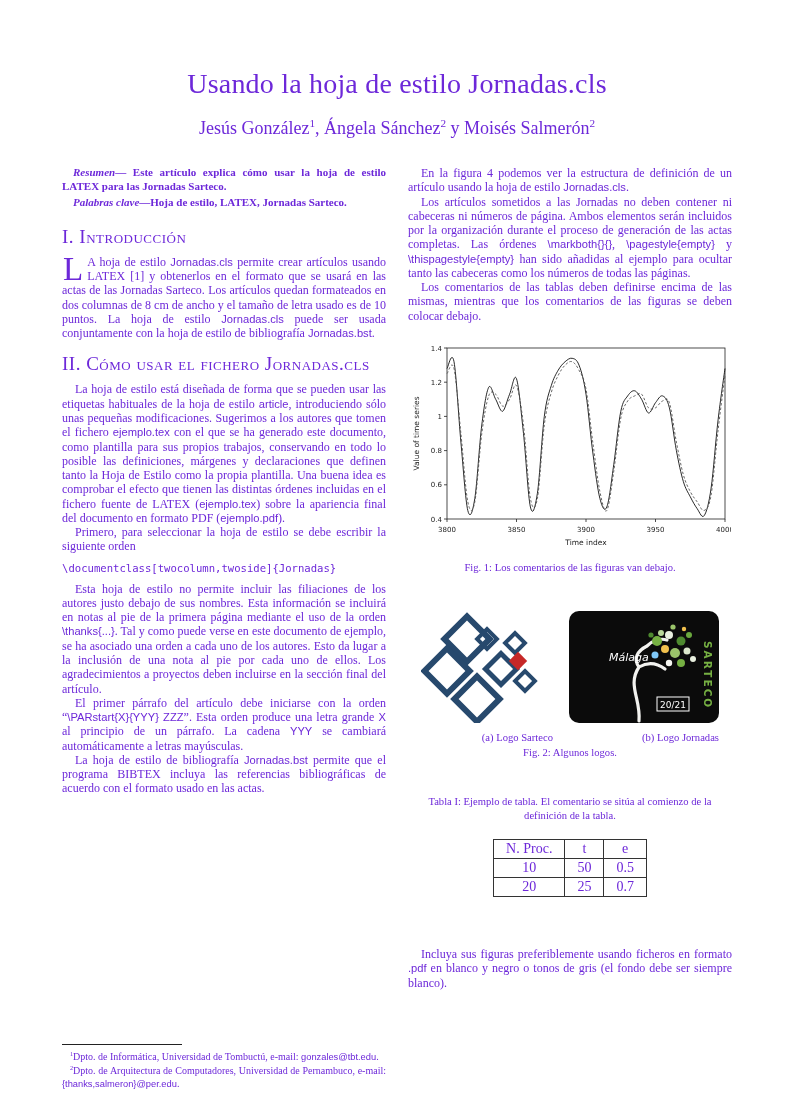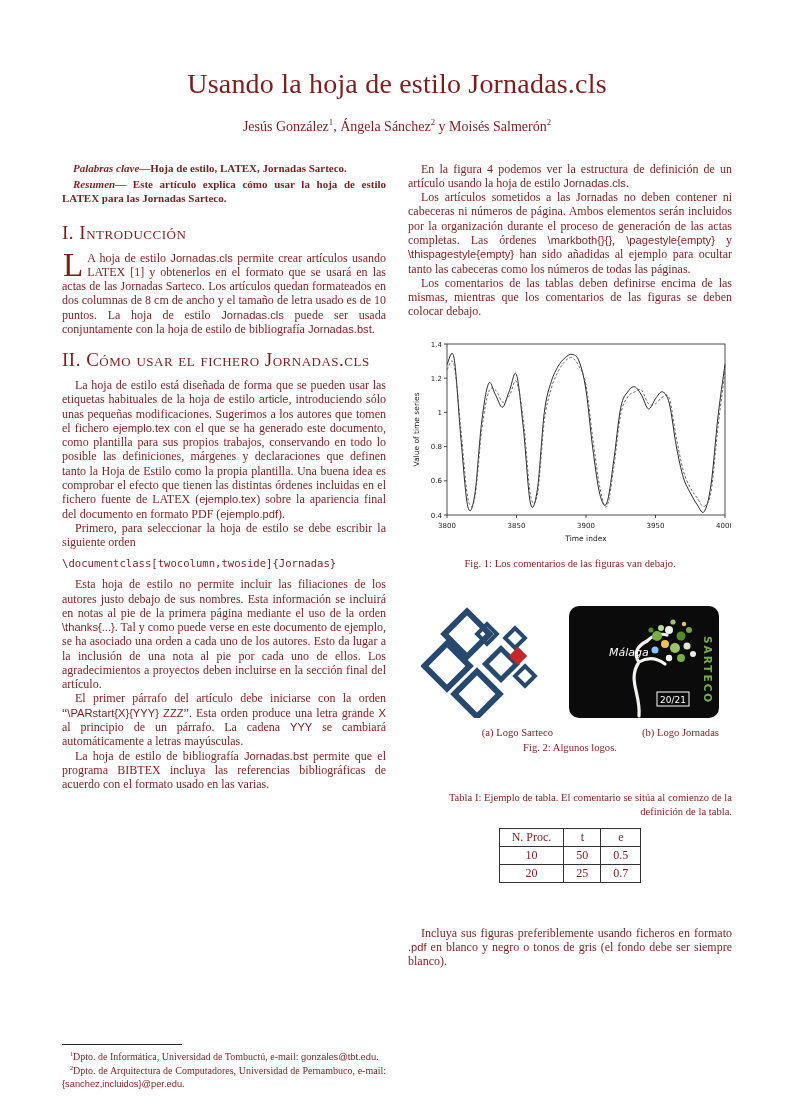--- a/index.html
+++ b/index.html
@@ -1,24 +1,24 @@
 <!DOCTYPE html>
 <html lang="es"><head>
 <meta charset="utf-8">
 <style>
   * { margin:0; padding:0; box-sizing:border-box; }
   html,body { background:#ffffff; }
   .page {
-    width:794px; height:1115px; background:#fff; color:#7f1d1d;
+    width:794px; height:1115px; background:#fff; color:#6d28d9;
     font-family:"Liberation Serif", serif;
     padding:68px 62px 24px 62px;
     display:flex; flex-direction:column; overflow:hidden; margin:0 auto;
   }
   .title { font-size:28px; font-weight:normal; text-align:center; letter-spacing:0.2px; }
-  .authors { text-align:center; font-size:14px; margin-top:17px; }
+  .authors { text-align:center; font-size:18px; margin-top:17px; }
   .columns { display:flex; gap:22px; margin-top:27px; flex:1; overflow:hidden; }
   .col { width:324px; display:flex; flex-direction:column; }
   .body { font-size:12px; line-height:1.19; text-align:justify; hyphens:auto; }
   .indent { text-indent:13px; }
   .abstract { font-size:11px; line-height:1.24; font-weight:bold; text-align:justify; text-indent:11px; margin-bottom:3px; }
   .sec { font-size:19px; font-weight:normal; font-variant:small-caps; text-align:left; letter-spacing:0.5px; margin:13px 0 7px 0; }
   .dropcap { float:left; font-size:33px; line-height:25px; padding:2px 4px 0 1px; }
   .code { font-family:"DejaVu Sans Mono", monospace; font-size:10.6px; margin:8px 0 8px 0; white-space:pre; }
   .seg-n {}
   .seg-i { font-style:italic; }
@@ -30,55 +30,55 @@
   .fn { font-size:10px; line-height:1.26; text-align:justify; text-indent:8px; }
   .fig { text-align:center; }
   .fig1 { margin:18px 0 6px 0; }
   .caption { font-size:10.6px; line-height:1.3; margin-top:8px; }
   .fig2 { margin:30px 0 14px 0; }
   .subfigs { display:flex; gap:16px; justify-content:center; align-items:flex-end; }
   .subfig { text-align:center; }
   .subcap { font-size:10.6px; margin-top:5px;text-align:right; }
   .fig2 .caption { margin-top:3px; }
   .tablewrap { margin-top:22px; }
-  .tcap { font-size:10.6px; line-height:1.3; text-align:right; margin-bottom:8px; }
-  .datatable { margin:9px auto; border-collapse:collapse; font-size:12px; }
+  .tcap { font-size:10.6px; line-height:1.3; text-align:center; margin-bottom:8px; }
+  .datatable { margin:16px auto; border-collapse:collapse; font-size:14px; }
   .datatable th, .datatable td { border:1px solid #333; padding:1px 12px; text-align:center; font-weight:normal; }
   .after-table { margin-top:34px; }
   svg text { font-family:"DejaVu Sans", sans-serif; }
 </style>
 </head>
 <body>
 
 <div class="page">
 
   <h1 class="title">Usando la hoja de estilo Jornadas.cls</h1>
   <div class="authors"><span class="seg-n">Jesús González</span><span class="seg-sup">1</span><span class="seg-n">, Ángela Sánchez</span><span class="seg-sup">2</span><span class="seg-n"> y Moisés Salmerón</span><span class="seg-sup">2</span></div>
 
   <div class="columns">
 
     <div class="col">
+      <p class="abstract"><span class="seg-i">Resumen</span><span class="seg-b">— Este artículo explica cómo usar la hoja de estilo LATEX para las Jornadas Sarteco.</span></p>
       <p class="abstract"><span class="seg-i">Palabras clave</span><span class="seg-b">—Hoja de estilo, LATEX, Jornadas Sarteco.</span></p>
-      <p class="abstract"><span class="seg-i">Resumen</span><span class="seg-b">— Este artículo explica cómo usar la hoja de estilo LATEX para las Jornadas Sarteco.</span></p>
 
       <h2 class="sec">I. Introducción</h2>
       <p class="body"><span class="dropcap">L</span><span><span class="seg-n">A hoja de estilo </span><span class="seg-c">Jornadas.cls</span><span class="seg-n"> permite crear artículos usando LATEX [1] y obtenerlos en el formato que se usará en las actas de las Jornadas Sarteco. Los artículos quedan formateados en dos columnas de 8 cm de ancho y el tamaño de letra usado es de 10 puntos. La hoja de estilo </span><span class="seg-c">Jornadas.cls</span><span class="seg-n"> puede ser usada conjuntamente con la hoja de estilo de bibliografía </span><span class="seg-c">Jornadas.bst</span><span class="seg-n">.</span></span></p>
 
       <h2 class="sec">II. Cómo usar el fichero Jornadas.cls</h2>
       <p class="body indent"><span class="seg-n">La hoja de estilo está diseñada de forma que se pueden usar las etiquetas habituales de la hoja de estilo </span><span class="seg-c">article</span><span class="seg-n">, introduciendo sólo unas pequeñas modificaciones. Sugerimos a los autores que tomen el fichero </span><span class="seg-c">ejemplo.tex</span><span class="seg-n"> con el que se ha generado este documento, como plantilla para sus propios trabajos, conservando en todo lo posible las definiciones, márgenes y declaraciones que definen tanto la Hoja de Estilo como la propia plantilla. Una buena idea es comprobar el efecto que tienen las distintas órdenes incluidas en el fichero fuente de LATEX (</span><span class="seg-c">ejemplo.tex</span><span class="seg-n">) sobre la apariencia final del documento en formato PDF (</span><span class="seg-c">ejemplo.pdf</span><span class="seg-n">).</span></p>
       <p class="body indent"><span class="seg-n">Primero, para seleccionar la hoja de estilo se debe escribir la siguiente orden</span></p>
       <pre class="code">\documentclass[twocolumn,twoside]{Jornadas}</pre>
       <p class="body indent"><span class="seg-n">Esta hoja de estilo no permite incluir las filiaciones de los autores justo debajo de sus nombres. Esta información se incluirá en notas al pie de la primera página mediante el uso de la orden </span><span class="seg-c">\thanks{...}</span><span class="seg-n">. Tal y como puede verse en este documento de ejemplo, se ha asociado una orden a cada uno de los autores. Esto da lugar a la inclusión de una nota al pie por cada uno de ellos. Los agradecimientos a proyectos deben incluirse en la sección final del artículo.</span></p>
       <p class="body indent"><span class="seg-n">El primer párrafo del artículo debe iniciarse con la orden “</span><span class="seg-c">\PARstart{X}{YYY} ZZZ</span><span class="seg-n">”. Esta orden produce una letra grande </span><span class="seg-c">X</span><span class="seg-n"> al principio de un párrafo. La cadena </span><span class="seg-c">YYY</span><span class="seg-n"> se cambiará automáticamente a letras mayúsculas.</span></p>
-      <p class="body indent"><span class="seg-n">La hoja de estilo de bibliografía </span><span class="seg-c">Jornadas.bst</span><span class="seg-n"> permite que el programa BIBTEX incluya las referencias bibliográficas de acuerdo con el formato usado en las varias.</span></p>
+      <p class="body indent"><span class="seg-n">La hoja de estilo de bibliografía </span><span class="seg-c">Jornadas.bst</span><span class="seg-n"> permite que el programa BIBTEX incluya las referencias bibliográficas de acuerdo con el formato usado en las actas.</span></p>
 
       <div class="footnotes">
         <div class="fn-rule"></div>
         <p class="fn"><span class="seg-sup">1</span><span class="seg-n">Dpto. de Informática, Universidad de Tombuctú, e-mail: </span><span class="seg-c">gonzales@tbt.edu</span><span class="seg-n">.</span></p>
-        <p class="fn"><span class="seg-sup">2</span><span class="seg-n">Dpto. de Arquitectura de Computadores, Universidad de Pernambuco, e-mail: </span><span class="seg-c">{sanchez,incluidos}@per.edu</span><span class="seg-n">.</span></p>
+        <p class="fn"><span class="seg-sup">2</span><span class="seg-n">Dpto. de Arquitectura de Computadores, Universidad de Pernambuco, e-mail: </span><span class="seg-c">{thanks,salmeron}@per.edu</span><span class="seg-n">.</span></p>
       </div>
     </div>
 
     <div class="col">
       <p class="body indent"><span class="seg-n">En la figura 4 podemos ver la estructura de definición de un artículo usando la hoja de estilo </span><span class="seg-c">Jornadas.cls</span><span class="seg-n">.</span></p>
       <p class="body indent"><span class="seg-n">Los artículos sometidos a las Jornadas no deben contener ni cabeceras ni números de página. Ambos elementos serán incluidos por la organización durante el proceso de generación de las actas completas. Las órdenes </span><span class="seg-c">\markboth{}{}</span><span class="seg-n">, </span><span class="seg-c">\pagestyle{empty}</span><span class="seg-n"> y </span><span class="seg-c">\thispagestyle{empty}</span><span class="seg-n"> han sido añadidas al ejemplo para ocultar tanto las cabeceras como los números de todas las páginas.</span></p>
       <p class="body indent"><span class="seg-n">Los comentarios de las tablas deben definirse encima de las mismas, mientras que los comentarios de las figuras se deben colocar debajo.</span></p>
 
       <figure class="fig fig1">
         <svg id="fig1-chart" width="322" height="208" viewBox="0 0 322 208">

